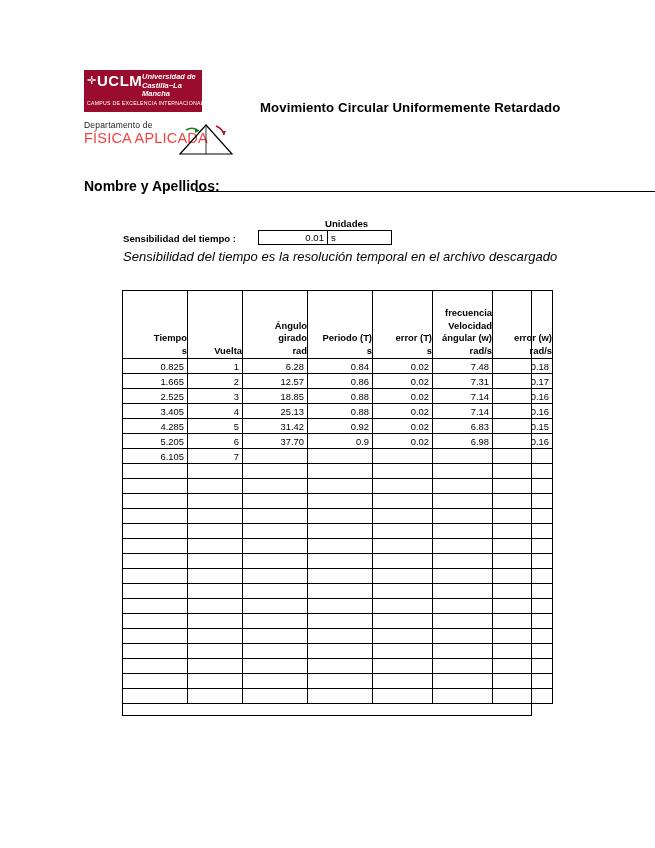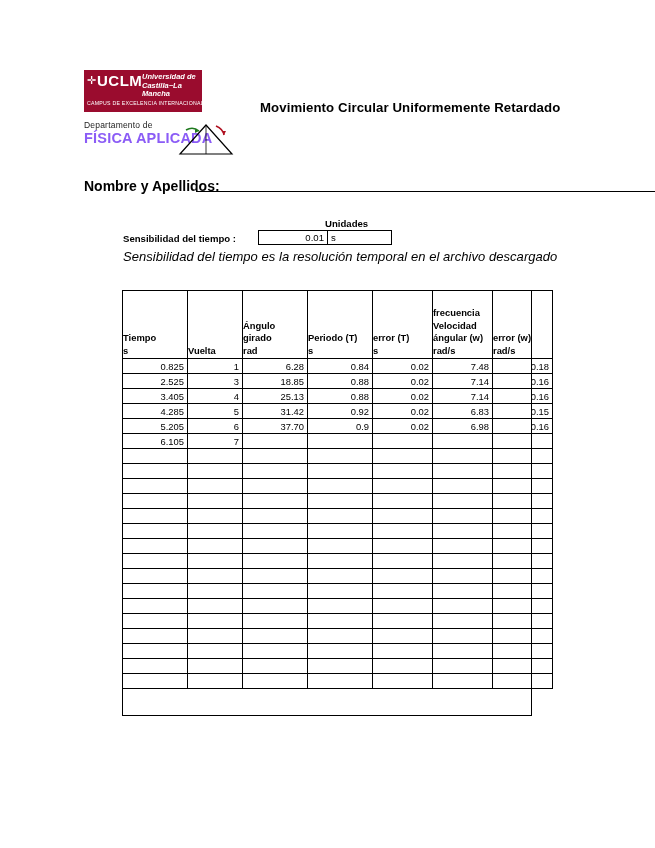--- a/index.html
+++ b/index.html
@@ -79,22 +79,22 @@
     top: 60px;
     width: 160px;
   }
   .dept-line1 {
     font-size: 8.5px;
     color: #222222;
     letter-spacing: 0.2px;
   }
   .dept-line2 {
     font-size: 14.5px;
-    font-weight: bold;
-    color: #8b5cf6;
+    font-weight: normal;
+    color: #ef4444;
     letter-spacing: 0.2px;
     line-height: 17px;
   }
   .triangle-mark {
     position: absolute;
     left: 178px;
     top: 62px;
     width: 56px;
     height: 34px;
   }
@@ -207,21 +207,21 @@
 
   table.data td, table.data th {
     border: 1px solid #000;
     padding: 0;
     height: 15px;
     box-sizing: border-box;
   }
   table.data thead th {
     vertical-align: bottom;
     font-weight: bold;
-    text-align: left;
+    text-align: right;
     height: 68px;
     border-bottom: 1.6px solid #000;
     padding-bottom: 1px;
     line-height: 12.5px;
   }
   table.data thead th .hl {
     display: block;
   }
   table.data tbody td {
     text-align: right;
@@ -333,20 +333,29 @@
         <tr>
           <td>0.825</td>
           <td>1</td>
           <td>6.28</td>
           <td>0.84</td>
           <td>0.02</td>
           <td>7.48</td>
           <td>0.18</td>
         </tr>
         <tr>
+          <td>1.665</td>
+          <td>2</td>
+          <td>12.57</td>
+          <td>0.86</td>
+          <td>0.02</td>
+          <td>7.31</td>
+          <td>0.17</td>
+        </tr>
+        <tr>
           <td>2.525</td>
           <td>3</td>
           <td>18.85</td>
           <td>0.88</td>
           <td>0.02</td>
           <td>7.14</td>
           <td>0.16</td>
         </tr>
         <tr>
           <td>3.405</td>

